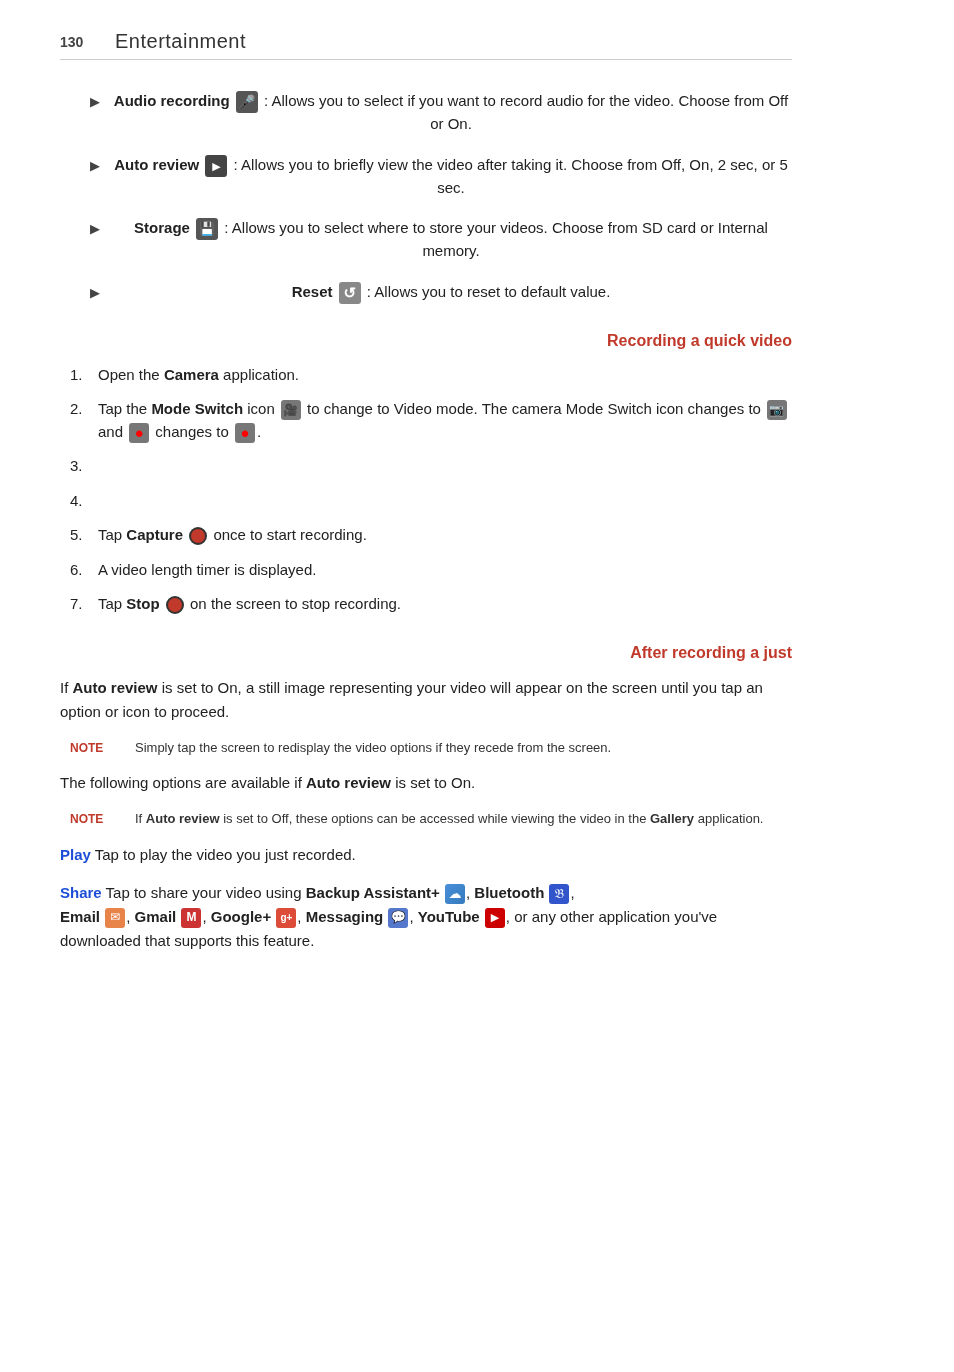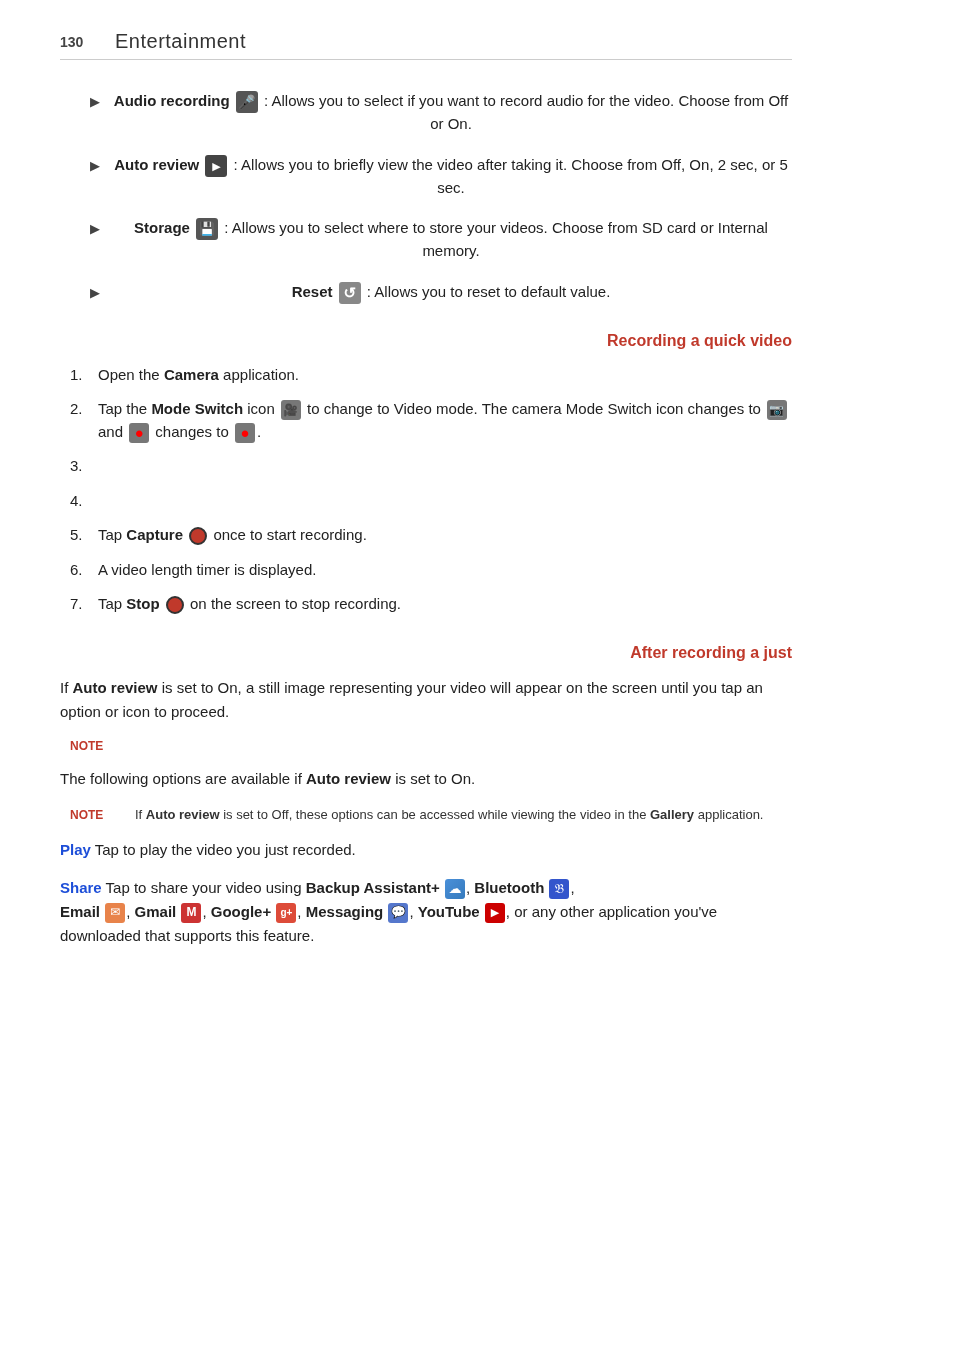--- a/index.html
+++ b/index.html
@@ -440,20 +440,21 @@
   </ol>
 
   <div class="section-heading">After recording a just</div>
 
   <p class="para">
     If <strong>Auto review</strong> is set to On, a still image representing your video will appear on the screen until you tap an option or icon to proceed.
   </p>
 
   <div class="note-block">
     <span class="note-label">NOTE</span>
+    <span class="note-text">Simply tap the screen to redisplay the video options if they recede from the screen.</span>
   </div>
 
   <p class="para">
     The following options are available if <strong>Auto review</strong> is set to On.
   </p>
 
   <div class="note-block">
     <span class="note-label">NOTE</span>
     <span class="note-text">If <strong>Auto review</strong> is set to Off, these options can be accessed while viewing the video in the <strong>Gallery</strong> application.</span>
   </div>

